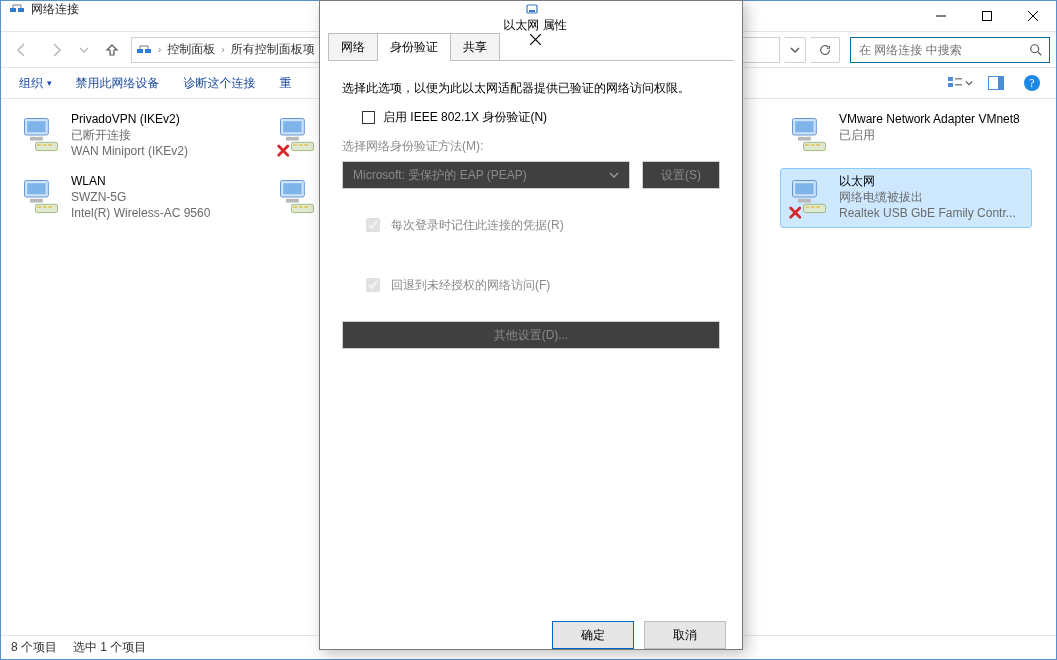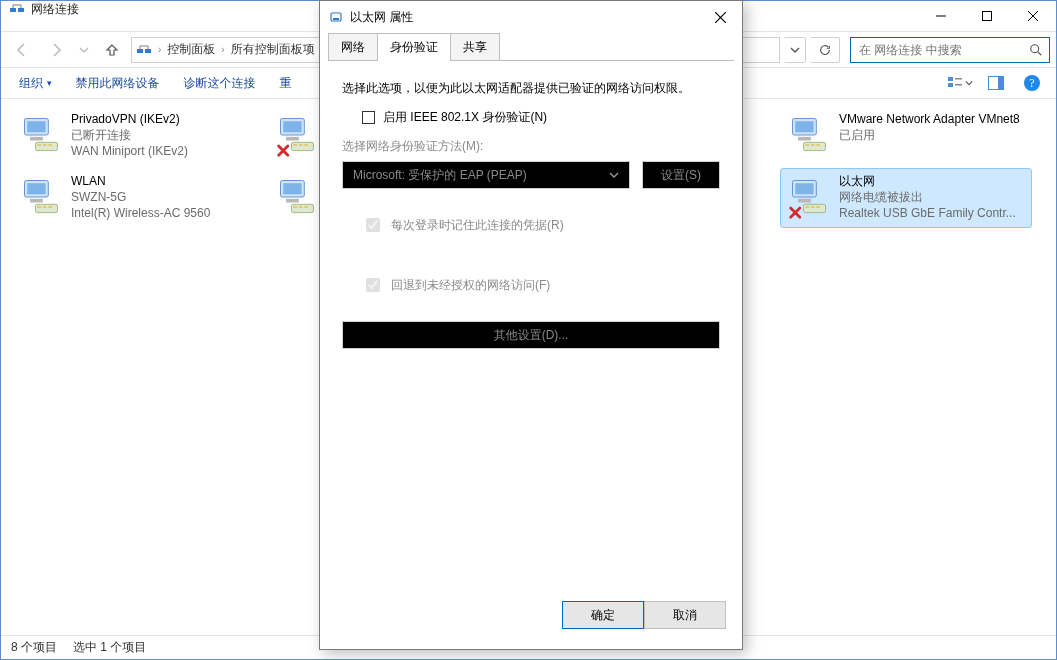--- a/index.html
+++ b/index.html
@@ -100,21 +100,21 @@
     padding: 0 10px; gap: 16px; color:#333;
   }
 
   
   .dialog {
     position:absolute; left: 319px; top: 0; width: 424px; height: 650px;
     background:#fff; border:1px solid #7a7a7a; box-shadow: 4px 4px 14px rgba(0,0,0,.25);
     display:flex; flex-direction:column;
   }
   .dlg-titlebar {
-    height: 32px; display:flex; align-items:center; padding-left:8px;
+    height: 32px; display:flex; align-items:center; padding-left:8px;flex-direction:column;
   }
   .dlg-titlebar .icon { width:16px; height:16px; margin-right:6px; display:inline-flex; }
   .dlg-titlebar .title { font-size:12px; }
   .dlg-titlebar .spacer { flex:1; }
   .dlg-close { width:44px; height:32px; display:flex; align-items:center; justify-content:center; }
 
   .tabstrip {
     display:flex; align-items:flex-start; padding: 0 8px; height:28px; gap:0;
     position:relative;
   }
@@ -148,26 +148,26 @@
   .dropdown-row { display:flex; gap:12px; align-items:center; }
   .dropdown {
     flex:1; height:28px; border:1px solid #cfcfcf; background:#e8e8e8; color:#8a8a8a;
     display:flex; align-items:center; padding:0 10px; justify-content:space-between;
   }
   .btn {
     min-width: 78px; height:28px; border:1px solid #bfbfbf; background:#e6e6e6;
     display:flex; align-items:center; justify-content:center; padding:0 14px;
   }
   .btn.disabled, .dropdown.disabled, .btn[aria-disabled=true] {
-    color:#8a8a8a; background:#000000; border-color:#d0d0d0;align-items:center;
+    color:#8a8a8a; background:#404040; border-color:#d0d0d0;align-items:center;
   }
   .btn.primary { background:#e6e6e6; border-color:#0067c0; }
 
   .dlg-footer {
-    height: 48px; display:flex; align-items:flex-start; justify-content:flex-end; 
+    height: 48px; display:flex; align-items:flex-end; justify-content:flex-end; gap:10px;
     padding: 0 16px;
   }
 
   
   svg { display:block; }
 </style>
 </head>
 <body>
 
 <div class="main-window">

